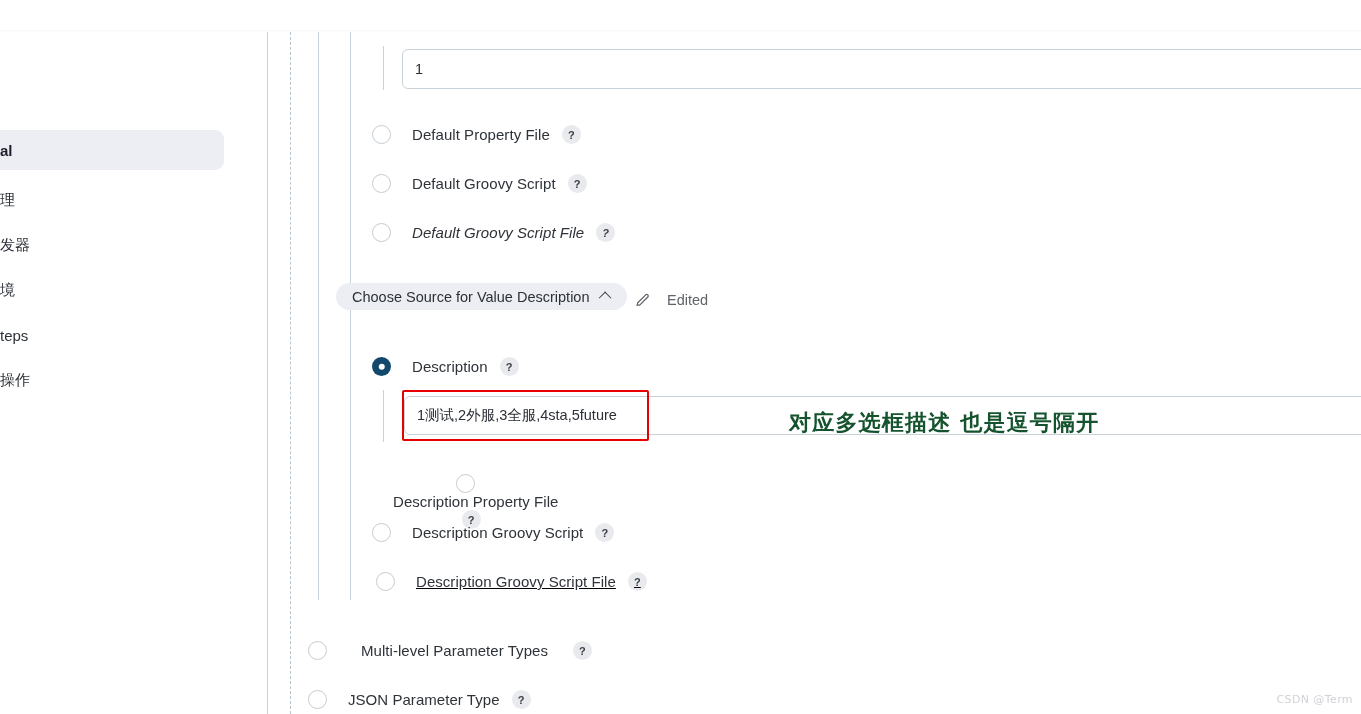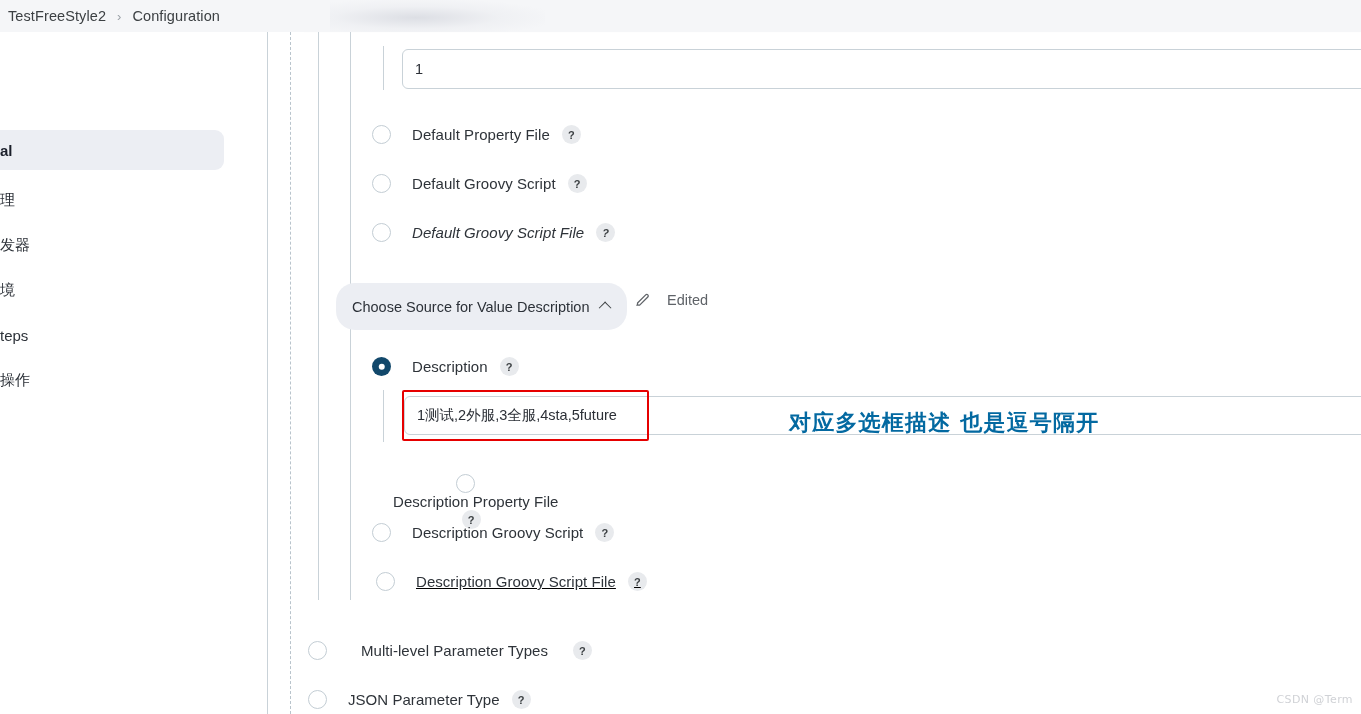--- a/index.html
+++ b/index.html
@@ -103,21 +103,21 @@
     background: #e8eaed; color: #3c4043;
     font-size: 11px; font-weight: 700;
     display: inline-flex; align-items: center; justify-content: center;
     flex: 0 0 auto;
   }
 
   
   .pill {
     position: absolute;
     display: inline-flex; align-items: center;
-    height: 47px; padding: 0 16px;
+    height: 27px; padding: 0 16px;
     background: #eceef3; border-radius: 19px;
     font-size: 14.5px; color: #2c3138;
     border: none; cursor: pointer;
     font-family: "Liberation Sans", "DejaVu Sans", sans-serif;
   }
   .pill .chev {
     margin-left: 12px; display: inline-block;
     width: 9px; height: 9px;
     border-left: 1.8px solid #3c4043; border-top: 1.8px solid #3c4043;
     transform: rotate(45deg) translateY(2px);
@@ -129,42 +129,36 @@
   }
   .edited svg { display: block; }
 
   
   .red-box {
     position: absolute; border: 2.5px solid #e60000; border-radius: 2px;
     pointer-events: none;
   }
   .red-note {
     position: absolute;
-    font-size: 22px; font-weight: 700; color: #0369a1;
+    font-size: 22px; font-weight: 700; color: #14532d;
     letter-spacing: 1.2px; white-space: nowrap;
     font-family: "DejaVu Sans", "Liberation Sans", sans-serif;
   }
 
   .watermark {
     position: absolute; right: 8px; bottom: 8px;
     font-size: 11px; color: #d0d2d6; letter-spacing: .4px;
     font-family: "DejaVu Sans", sans-serif;
   }
 </style>
 </head>
 <body>
 
 <div id="root">
 
-  <div class="topbar">
-    <span class="crumb link">TestFreeStyle2</span>
-    <span class="crumb-sep">›</span>
-    <span class="crumb">Configuration</span>
-    <div class="topbar-blur"></div>
-  </div>
   <div class="topbar-bottom-shade"></div>
 
   <div class="sidebar">
 
     <div class="sidebar-item active" style="top:98px;">
       <span>al</span>
     </div>
     <div class="sidebar-item" style="top:148px;">
       <span>理</span>
     </div>

